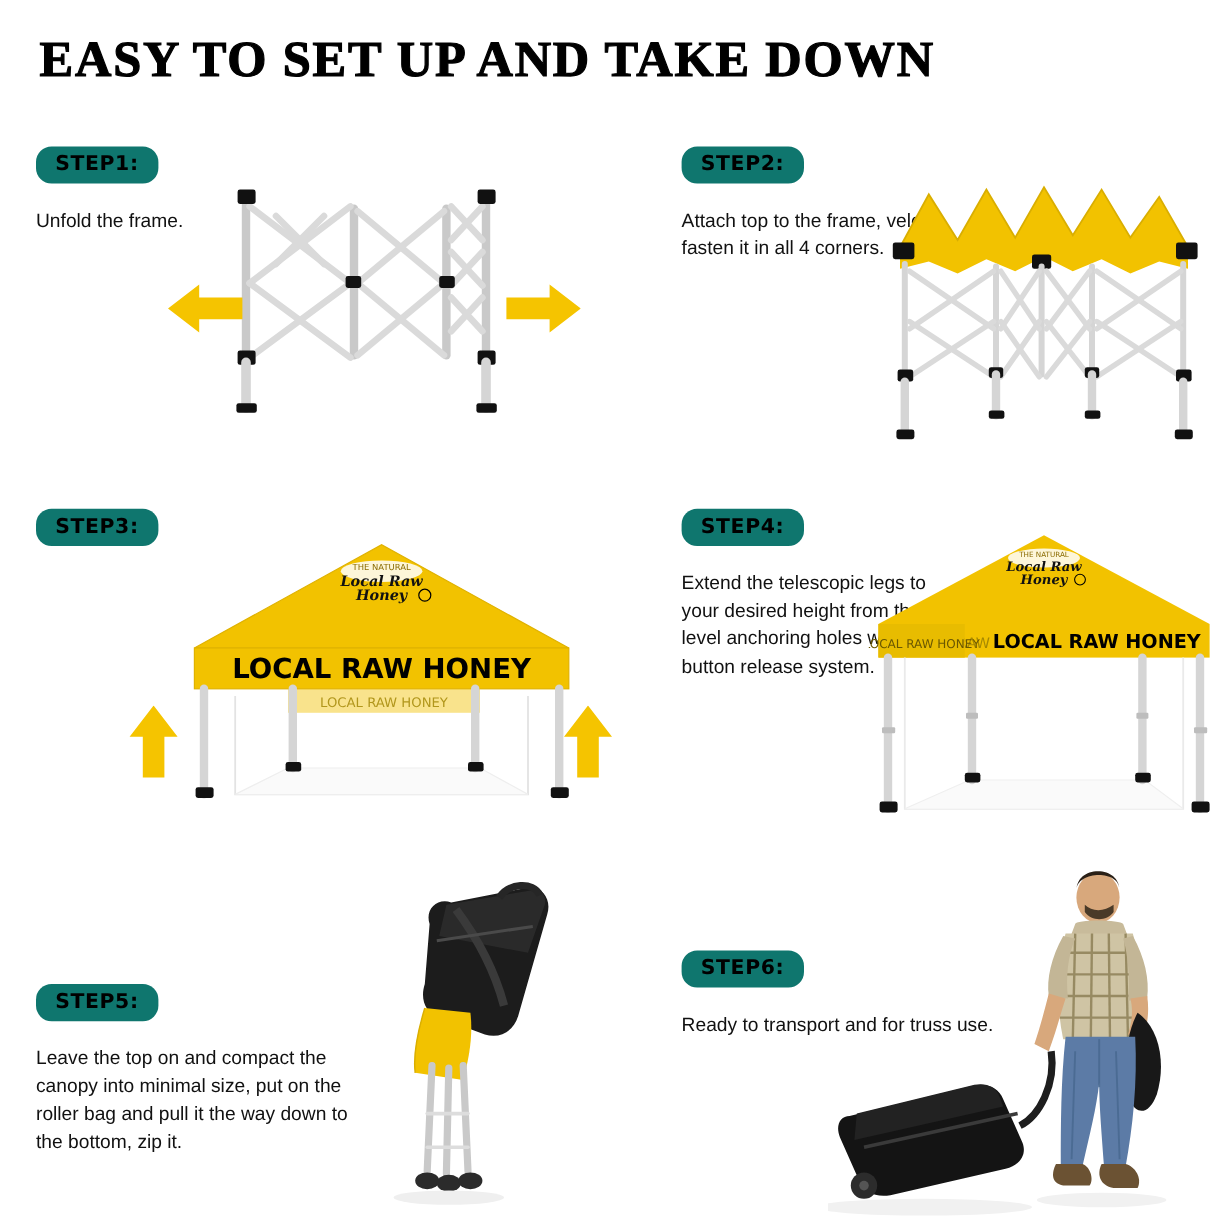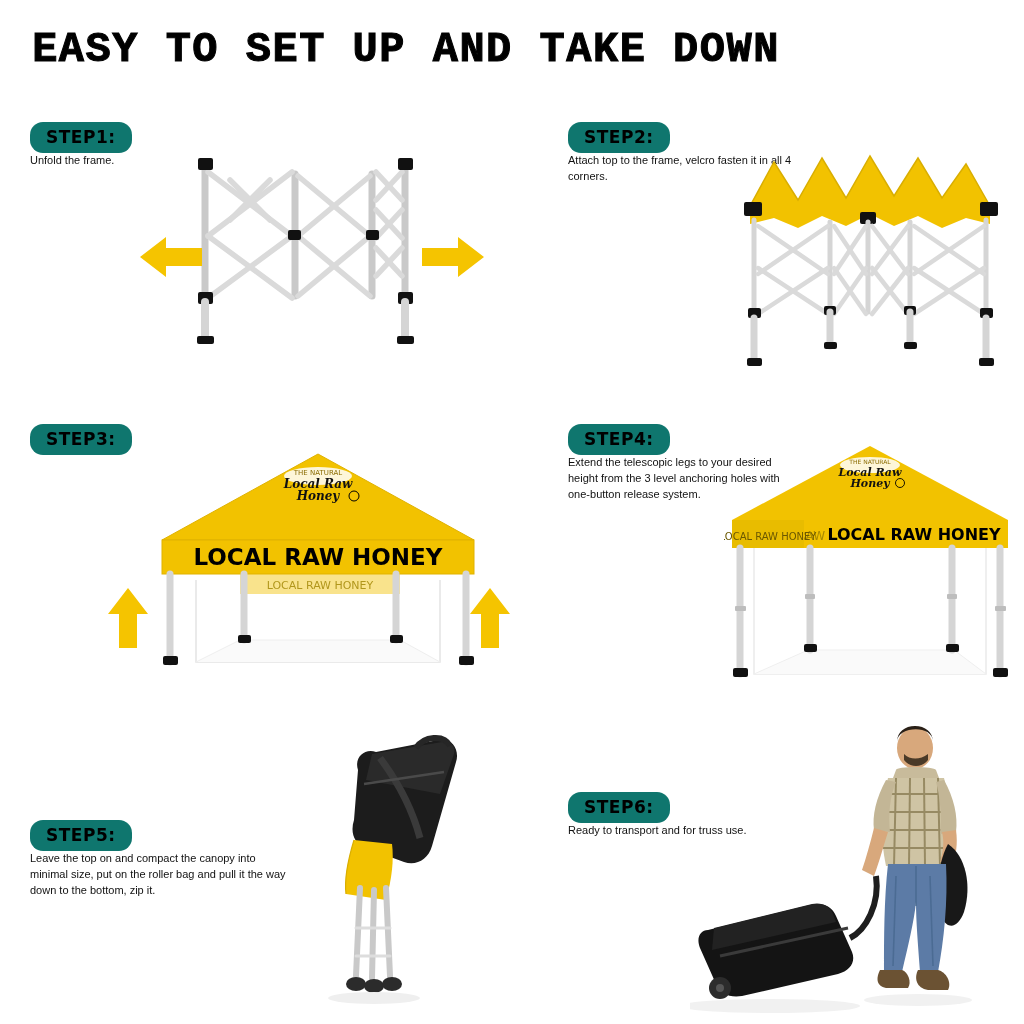--- a/index.html
+++ b/index.html
@@ -20,42 +20,42 @@
   .title {
     position: absolute;
     top: 26px;
     left: 0;
     width: 812px;
     text-align: center;
     font-size: 42px;
     font-weight: bold;
     letter-spacing: 1.5px;
     color: #000000;
-    font-family: Liberation Mono, monospace;
+    font-family: Liberation Serif, serif;
     -webkit-text-stroke: 1px #000;
   }
 
   
   .step {
     position: absolute;
   }
   .badge {
     display: inline-block;
     background: #0f766e;
     color: #000;
     font-weight: bold;
     font-size: 17px;
     padding: 5px 16px 6px 16px;
     border-radius: 13px;
     letter-spacing: 0.5px;
     font-family: "DejaVu Sans", sans-serif;
   }
   .desc {
-    margin-top: 0;
-    font-size: 11px;
+    margin-top: 20px;
+    font-size: 16px;
     line-height: 1.45;
     color: #111;
     max-width: 230px;
     font-family: "Liberation Sans", sans-serif;
   }
 
   
   .illus {
     position: absolute;
   }

